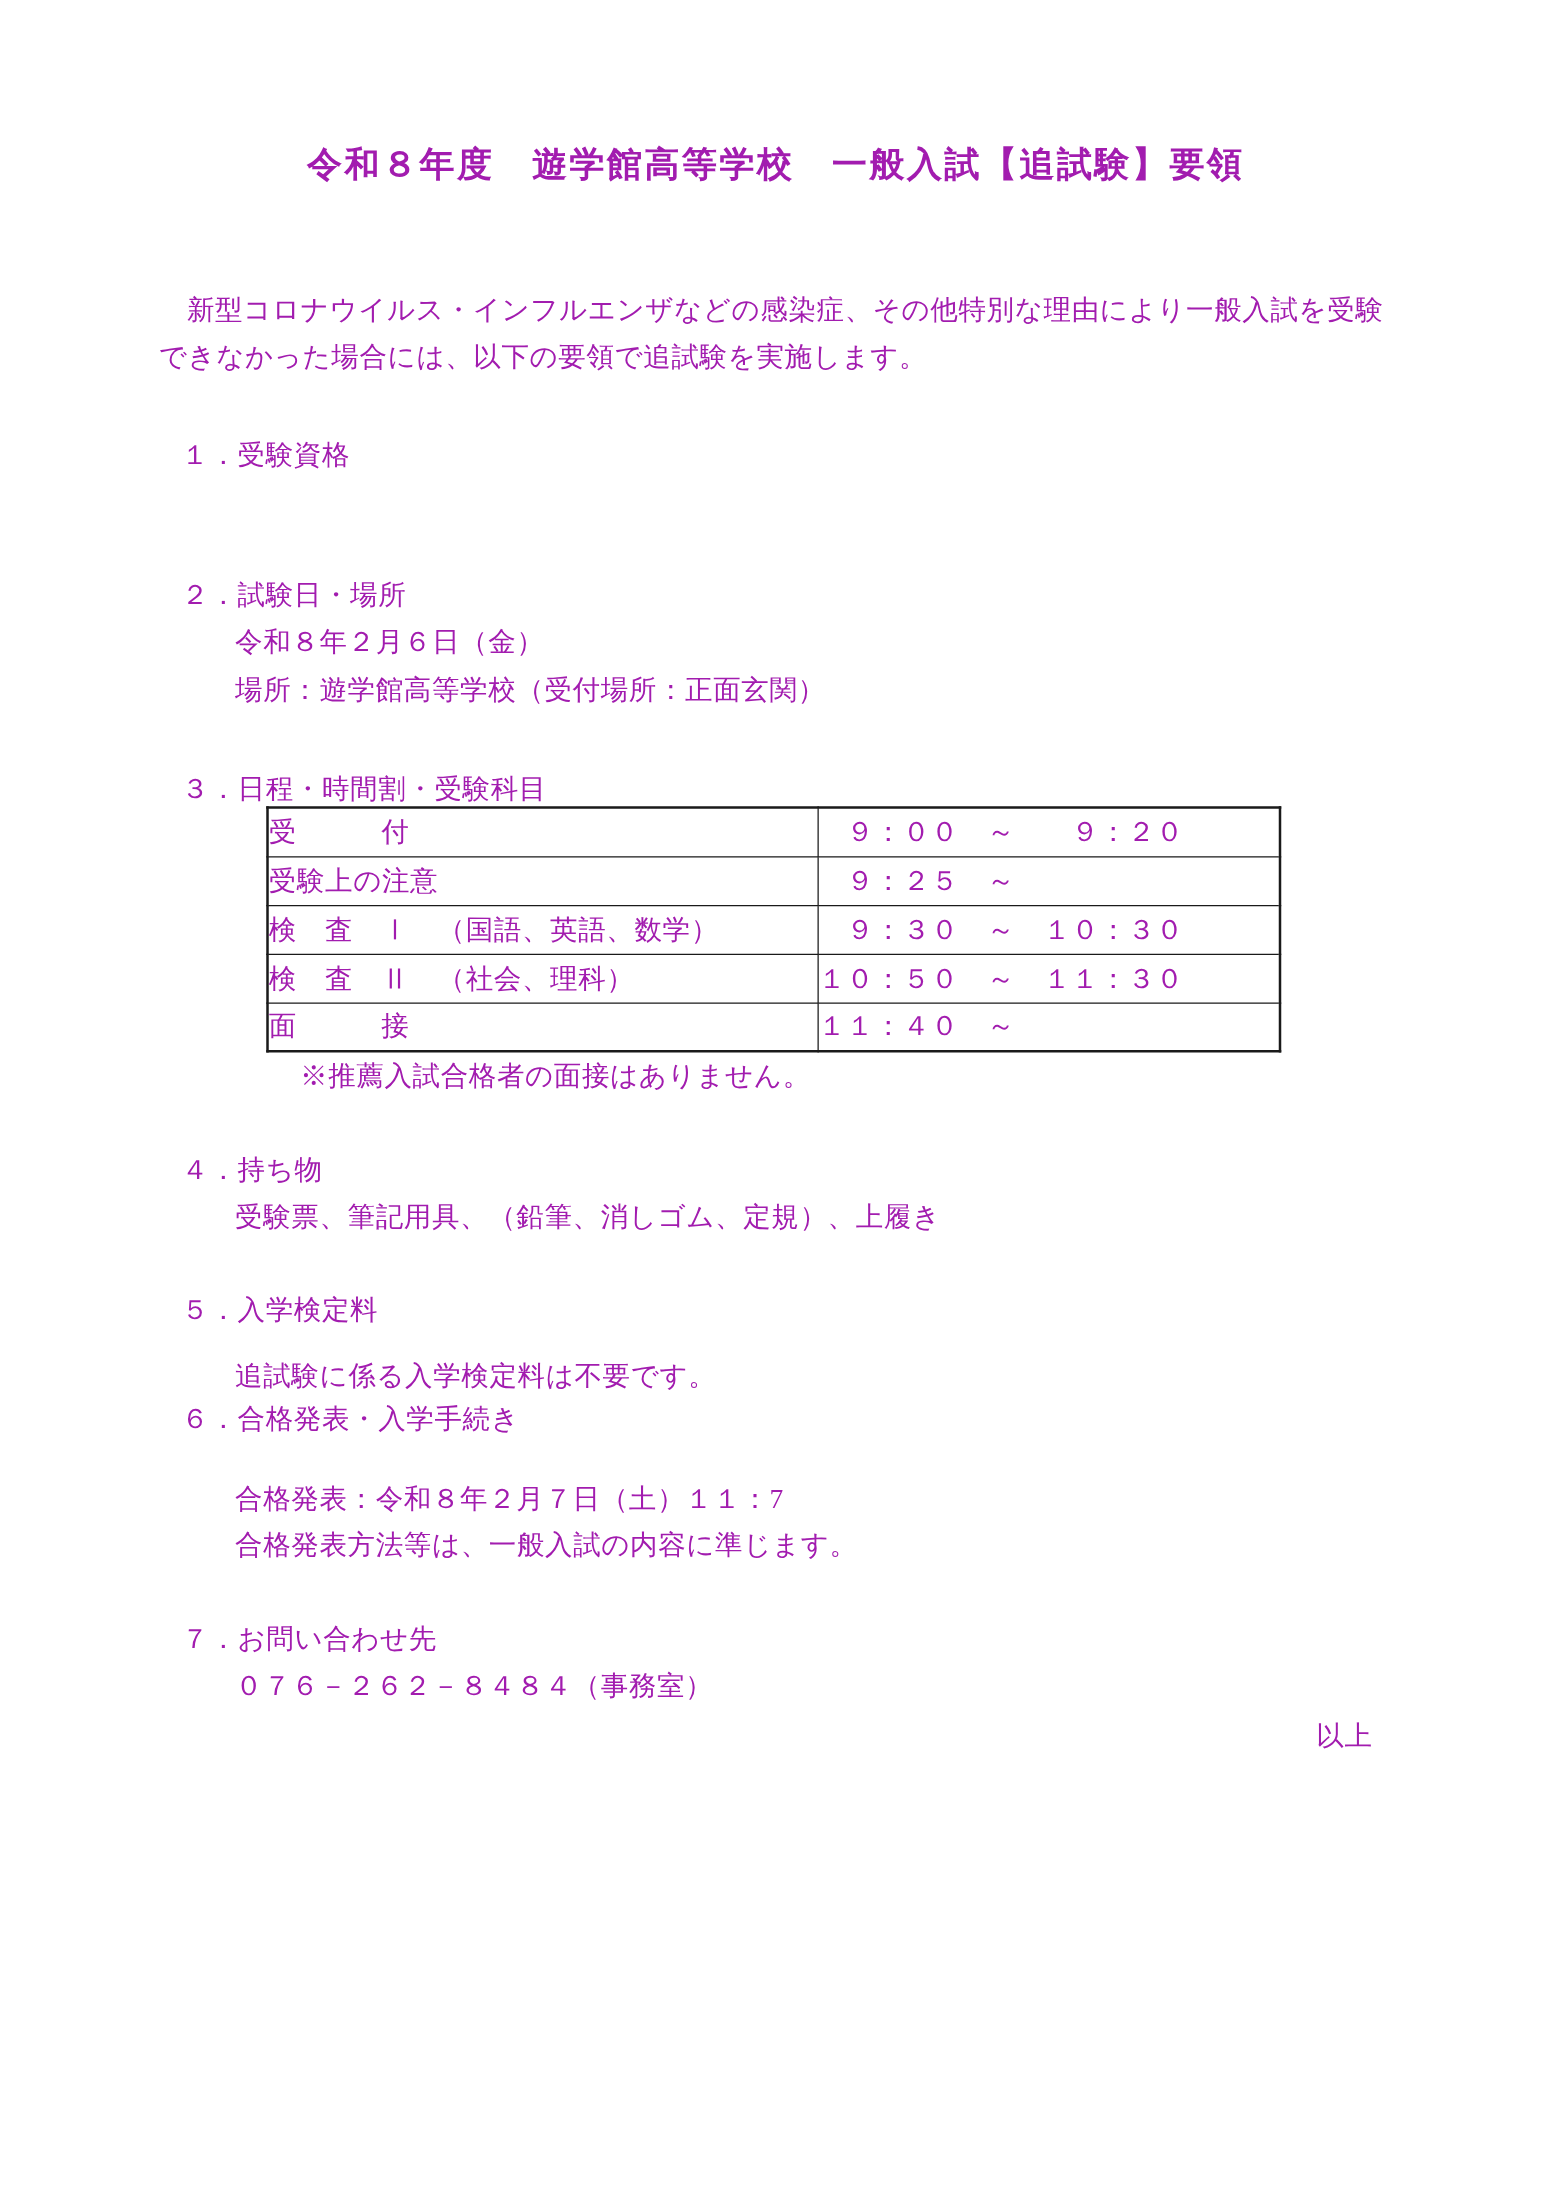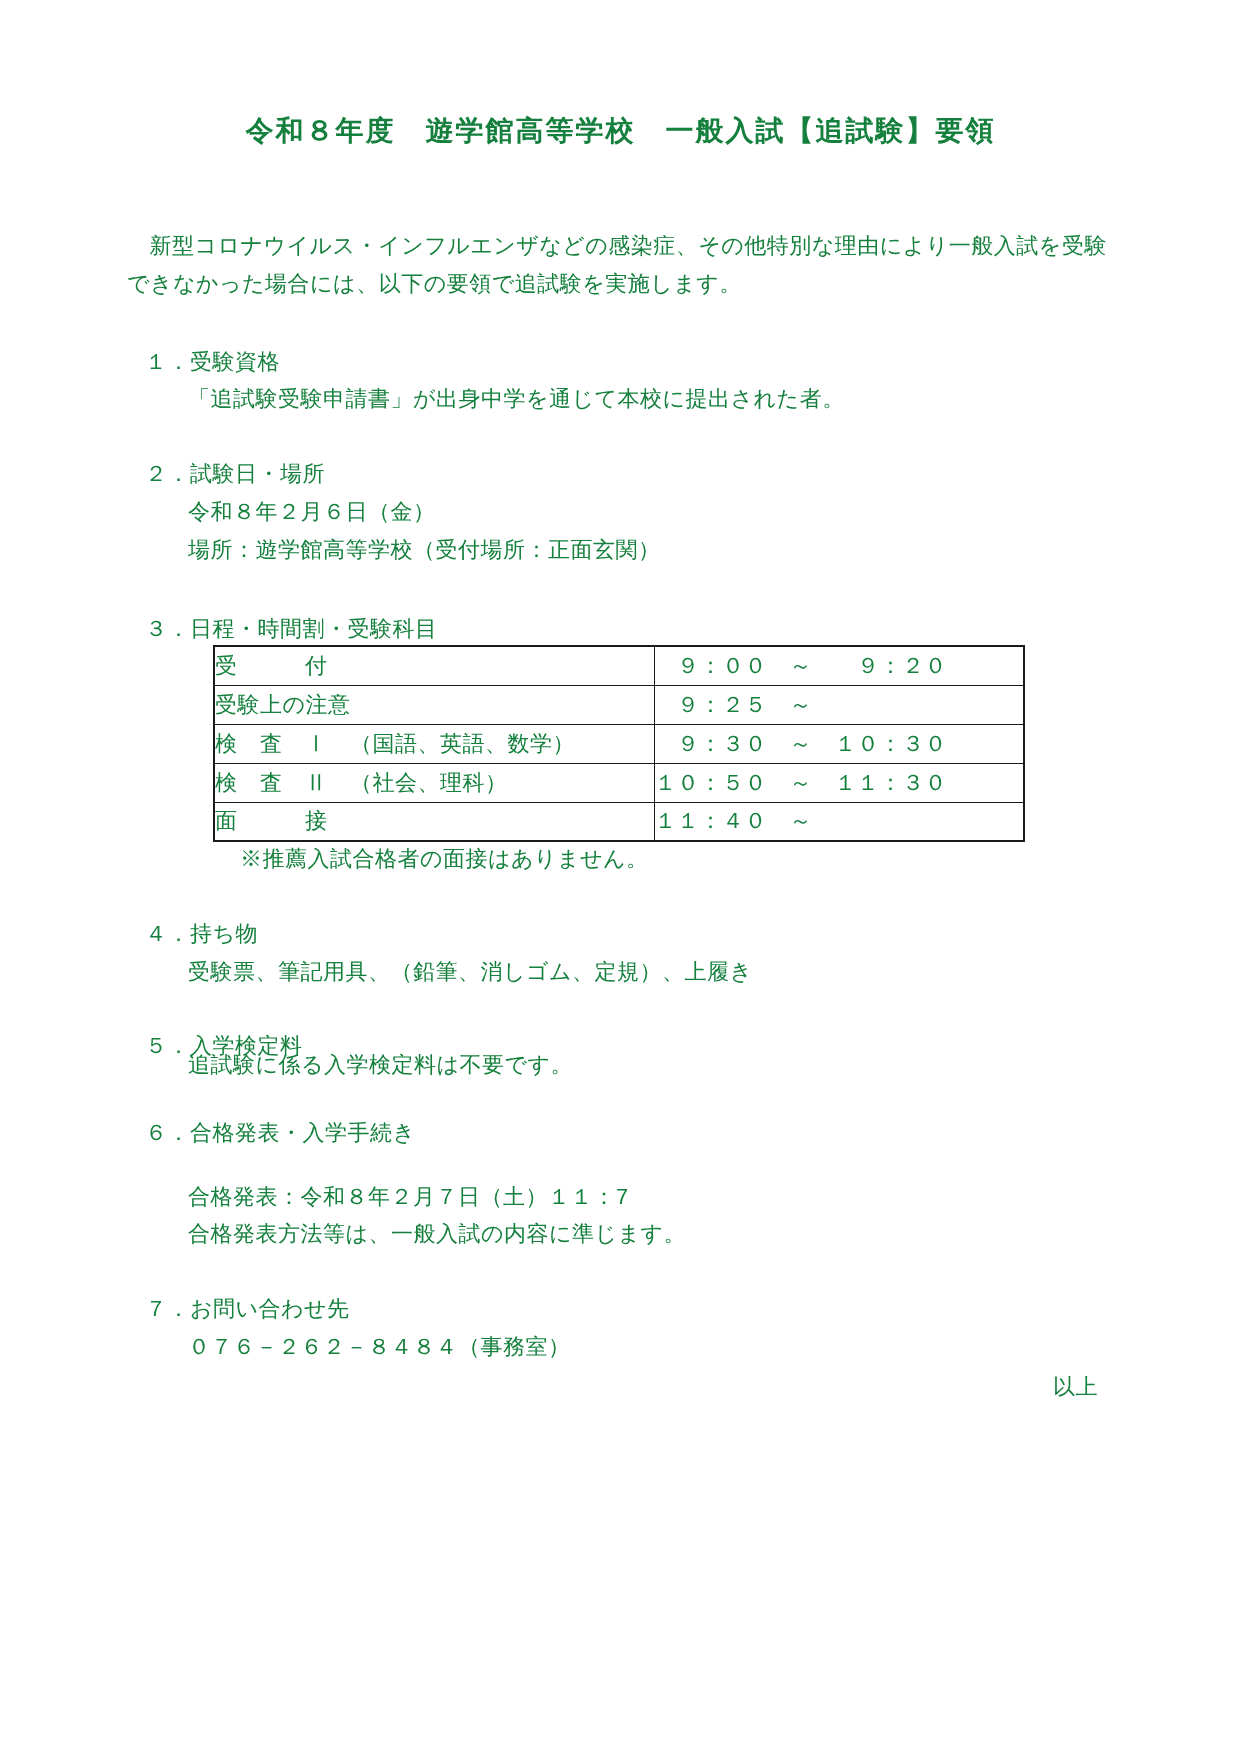--- a/index.html
+++ b/index.html
@@ -2,22 +2,22 @@
 <html lang="ja"><head>
 <meta charset="utf-8">
 <style>
   * { margin: 0; padding: 0; box-sizing: border-box; }
   html, body { background: #ffffff; }
   .page {
     position: relative;
     width: 1241px;
     height: 1755px;
     background: #ffffff;
-    font-family: Liberation Mono, monospace;
-    color: #15803d;
+    font-family: Liberation Serif, serif;
+    color: #a21caf;
     overflow: hidden;
   }
   .t {
     position: absolute;
     font-size: 22px;
     line-height: 30px;
     letter-spacing: 0.5px;
     white-space: pre;
   }
   .doc-title {
@@ -60,40 +60,39 @@
   .pos-s1h     { top: 349px; }
   .pos-s1b     { top: 386px; }
   .pos-s2h     { top: 461px; }
   .pos-s2b1    { top: 499px; }
   .pos-s2b2    { top: 537px; }
   .pos-s3h     { top: 616px; }
   .pos-note    { top: 846px; }
   .pos-s4h     { top: 921px; }
   .pos-s4b     { top: 959px; }
   .pos-s5h     { top: 1033px; }
-  .pos-s5b     { top: 1052px; text-align: center; }
+  .pos-s5b     { top: 1086px; text-align: center; }
   .pos-s6h     { top: 1120px; }
   .pos-s6b1    { top: 1184px; }
   .pos-s6b2    { top: 1221px; }
   .pos-s7h     { top: 1296px; }
   .pos-s7b     { top: 1334px; }
   .pos-closing { top: 1374px; margin-left: 15px; }
 </style>
 </head>
 <body>
 
 <div class="page">
 
   <div class="t doc-title pos-title">令和８年度　遊学館高等学校　一般入試【追試験】要領</div>
 
   <div class="t pos-intro2">できなかった場合には、以下の要領で追試験を実施します。</div>
   <div class="t pos-intro1">　新型コロナウイルス・インフルエンザなどの感染症、その他特別な理由により一般入試を受験</div>
 
   <div class="t heading pos-s1h">１．受験資格</div>
-  <div class="t body-line pos-s1b">「追試験受験申請書」が出身中学を通じて本校に提出された者。</div>
 
   <div class="t heading pos-s2h">２．試験日・場所</div>
   <div class="t body-line pos-s2b1">令和８年２月６日（金）</div>
   <div class="t body-line pos-s2b2">場所：遊学館高等学校（受付場所：正面玄関）</div>
 
   <div class="t heading pos-s3h">３．日程・時間割・受験科目</div>
 
   <table class="schedule">
     <tbody>
       <tr>

